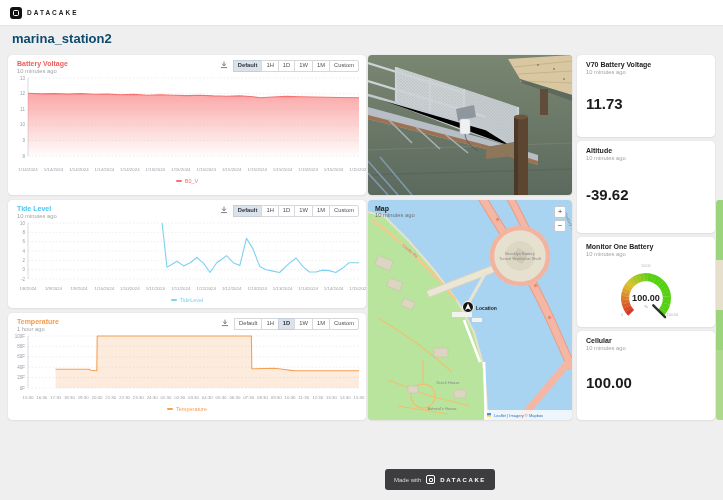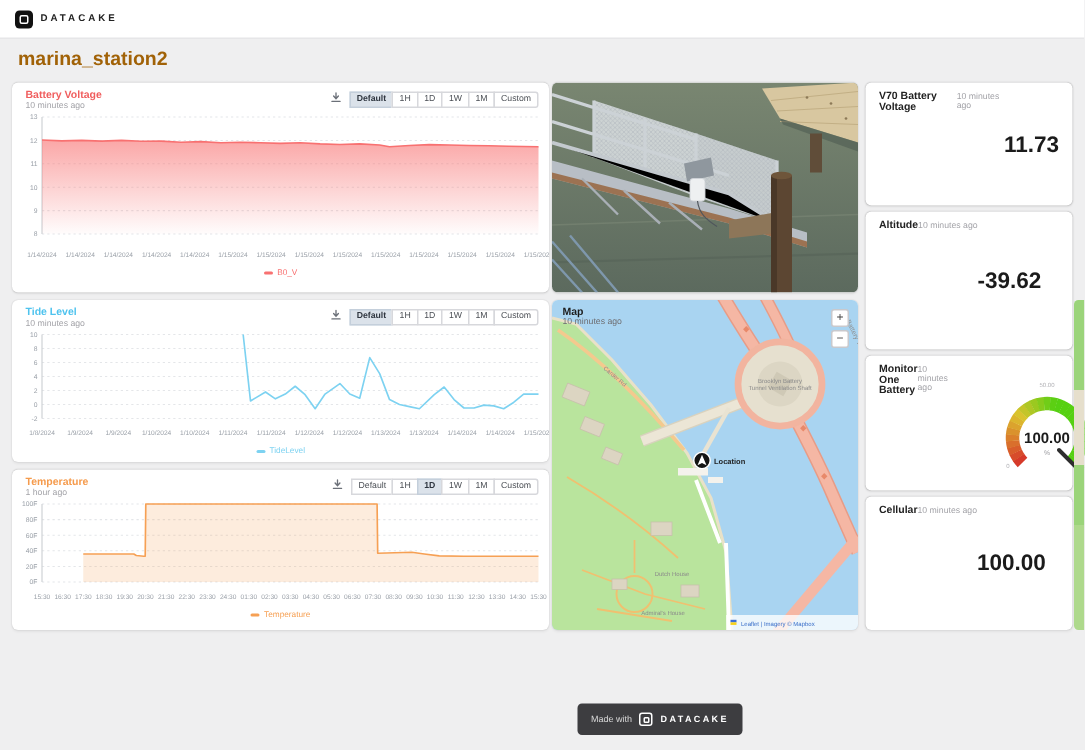--- a/index.html
+++ b/index.html
@@ -4,21 +4,21 @@
 <style>
   * { margin:0; padding:0; box-sizing:border-box; }
   html,body { width:723px; height:500px; }
   body { font-family:"Liberation Sans", sans-serif; background:#efeff0; position:relative; overflow:hidden; }
 
   .topbar { position:absolute; left:0; top:0; width:723px; height:26px; background:#fff; border-bottom:1px solid #e6e6e8; display:flex; align-items:center; padding-left:10px; }
   .brandmark { width:12px; height:12px; background:#111; border-radius:3px; display:flex; align-items:center; justify-content:center; margin-right:5px; }
   .brandmark .inner { width:6px; height:6px; border:1.2px solid #fff; border-radius:1.5px; }
   .brandname { font-size:6.5px; font-weight:bold; letter-spacing:2px; color:#222; }
 
-  .page-title { position:absolute; left:12px; top:31px; font-size:13px; font-weight:bold; color:#a16207; }
+  .page-title { position:absolute; left:12px; top:31px; font-size:13px; font-weight:bold; color:#0c4a6e; }
 
   .card { position:absolute; background:#fff; border-radius:4px; box-shadow:0 0 1px rgba(0,0,0,.18), 0 1px 2px rgba(0,0,0,.05); }
 
   .chart-head { display:flex; align-items:flex-start; padding:5px 7px 0 9px; }
   .chart-title { font-size:7px; font-weight:bold; }
   .chart-sub { font-size:5.8px; color:#a3a3a8; margin-top:1px; }
   .spacer { flex:1; }
   .ranges { display:flex; align-items:center; }
   .btn { font-family:"Liberation Sans", sans-serif; font-size:5.8px; color:#4b4f55; background:#fff; border:1px solid #d7d8dc; padding:2px 4px; margin-left:-1px; cursor:pointer; line-height:1; }
   .btn:first-of-type { border-radius:2px 0 0 2px; }
@@ -32,21 +32,21 @@
 
   .photo-card, .map-card { overflow:hidden; }
   .photo-card svg, .map-card > svg { display:block; }
 
   .map-overlay { position:absolute; left:7px; top:5px; z-index:3; }
   .map-title { font-size:7px; font-weight:bold; color:#1c1c1c; }
   .map-sub { font-size:5.8px; color:#6e6e72; }
   .zoomctl { position:absolute; right:6px; top:6px; z-index:3; width:12px; }
   .zoombtn { width:12px; height:12px; background:#fff; border:1px solid #c9c9cd; border-radius:2px; font-size:8px; line-height:10px; text-align:center; color:#444; cursor:pointer; margin-bottom:2px; }
 
-  .value-card { padding:6px 9px; display:flex; }
+  .value-card { padding:6px 9px; display:flex; flex-direction:column; }
   .w-title { font-size:7px; font-weight:bold; color:#222; }
   .w-sub { font-size:5.8px; color:#a3a3a8; margin-top:1px; }
   .w-value { flex:1; display:flex; align-items:center; font-size:15px; font-weight:bold; color:#1b1b1b; }
   .gauge-host { flex:1; display:flex; align-items:center; justify-content:center; }
 
   .edge-strip { position:absolute; left:716px; top:200px; width:7px; height:220px; border-radius:3px 0 0 3px; overflow:hidden; }
   .edge-strip div { width:100%; }
 
   .badge { position:absolute; left:385px; top:469px; height:21px; background:#3d3d40; border-radius:3px; display:flex; align-items:center; padding:0 9px; gap:5px; }
   .badge .made { font-size:6px; color:#d8d8d8; }

